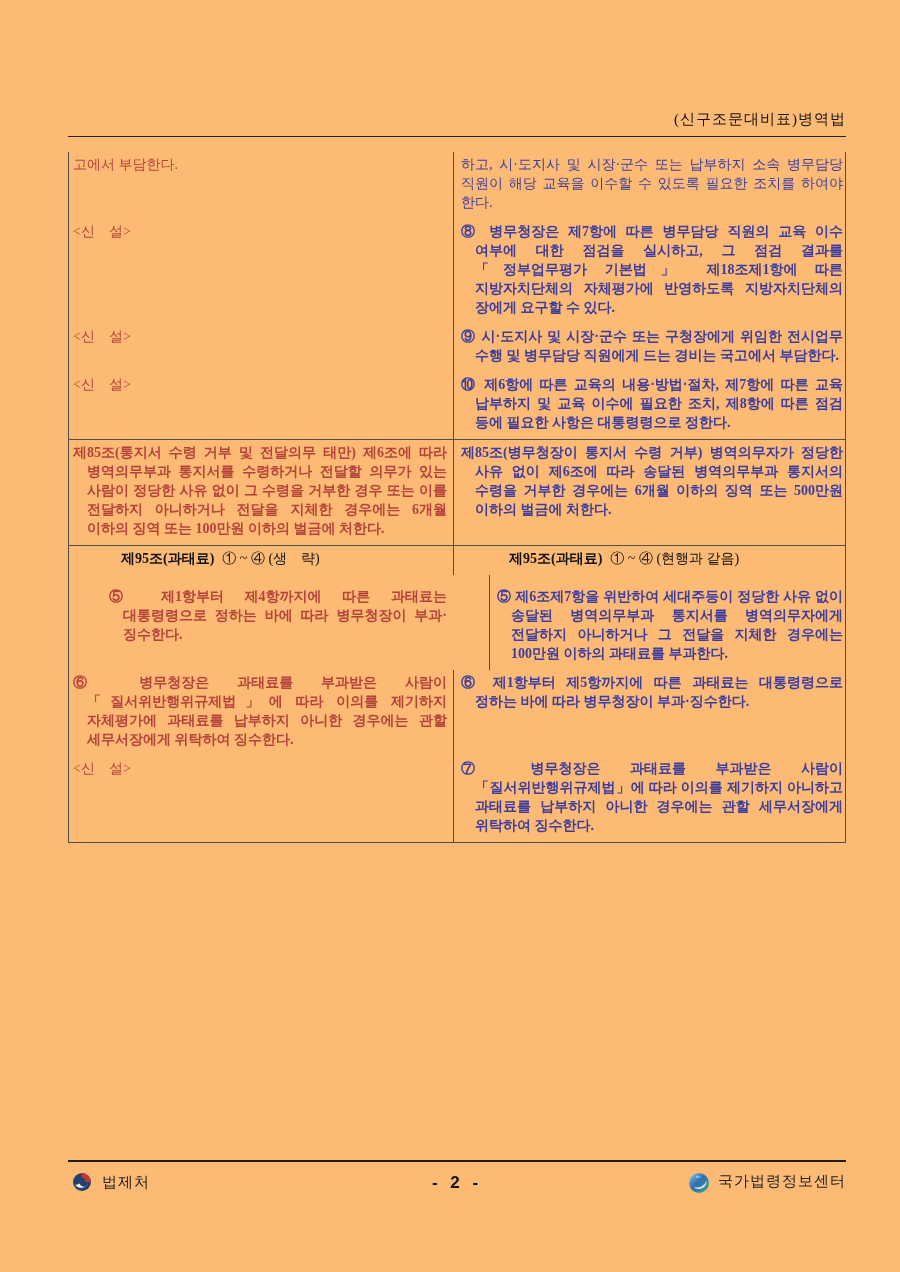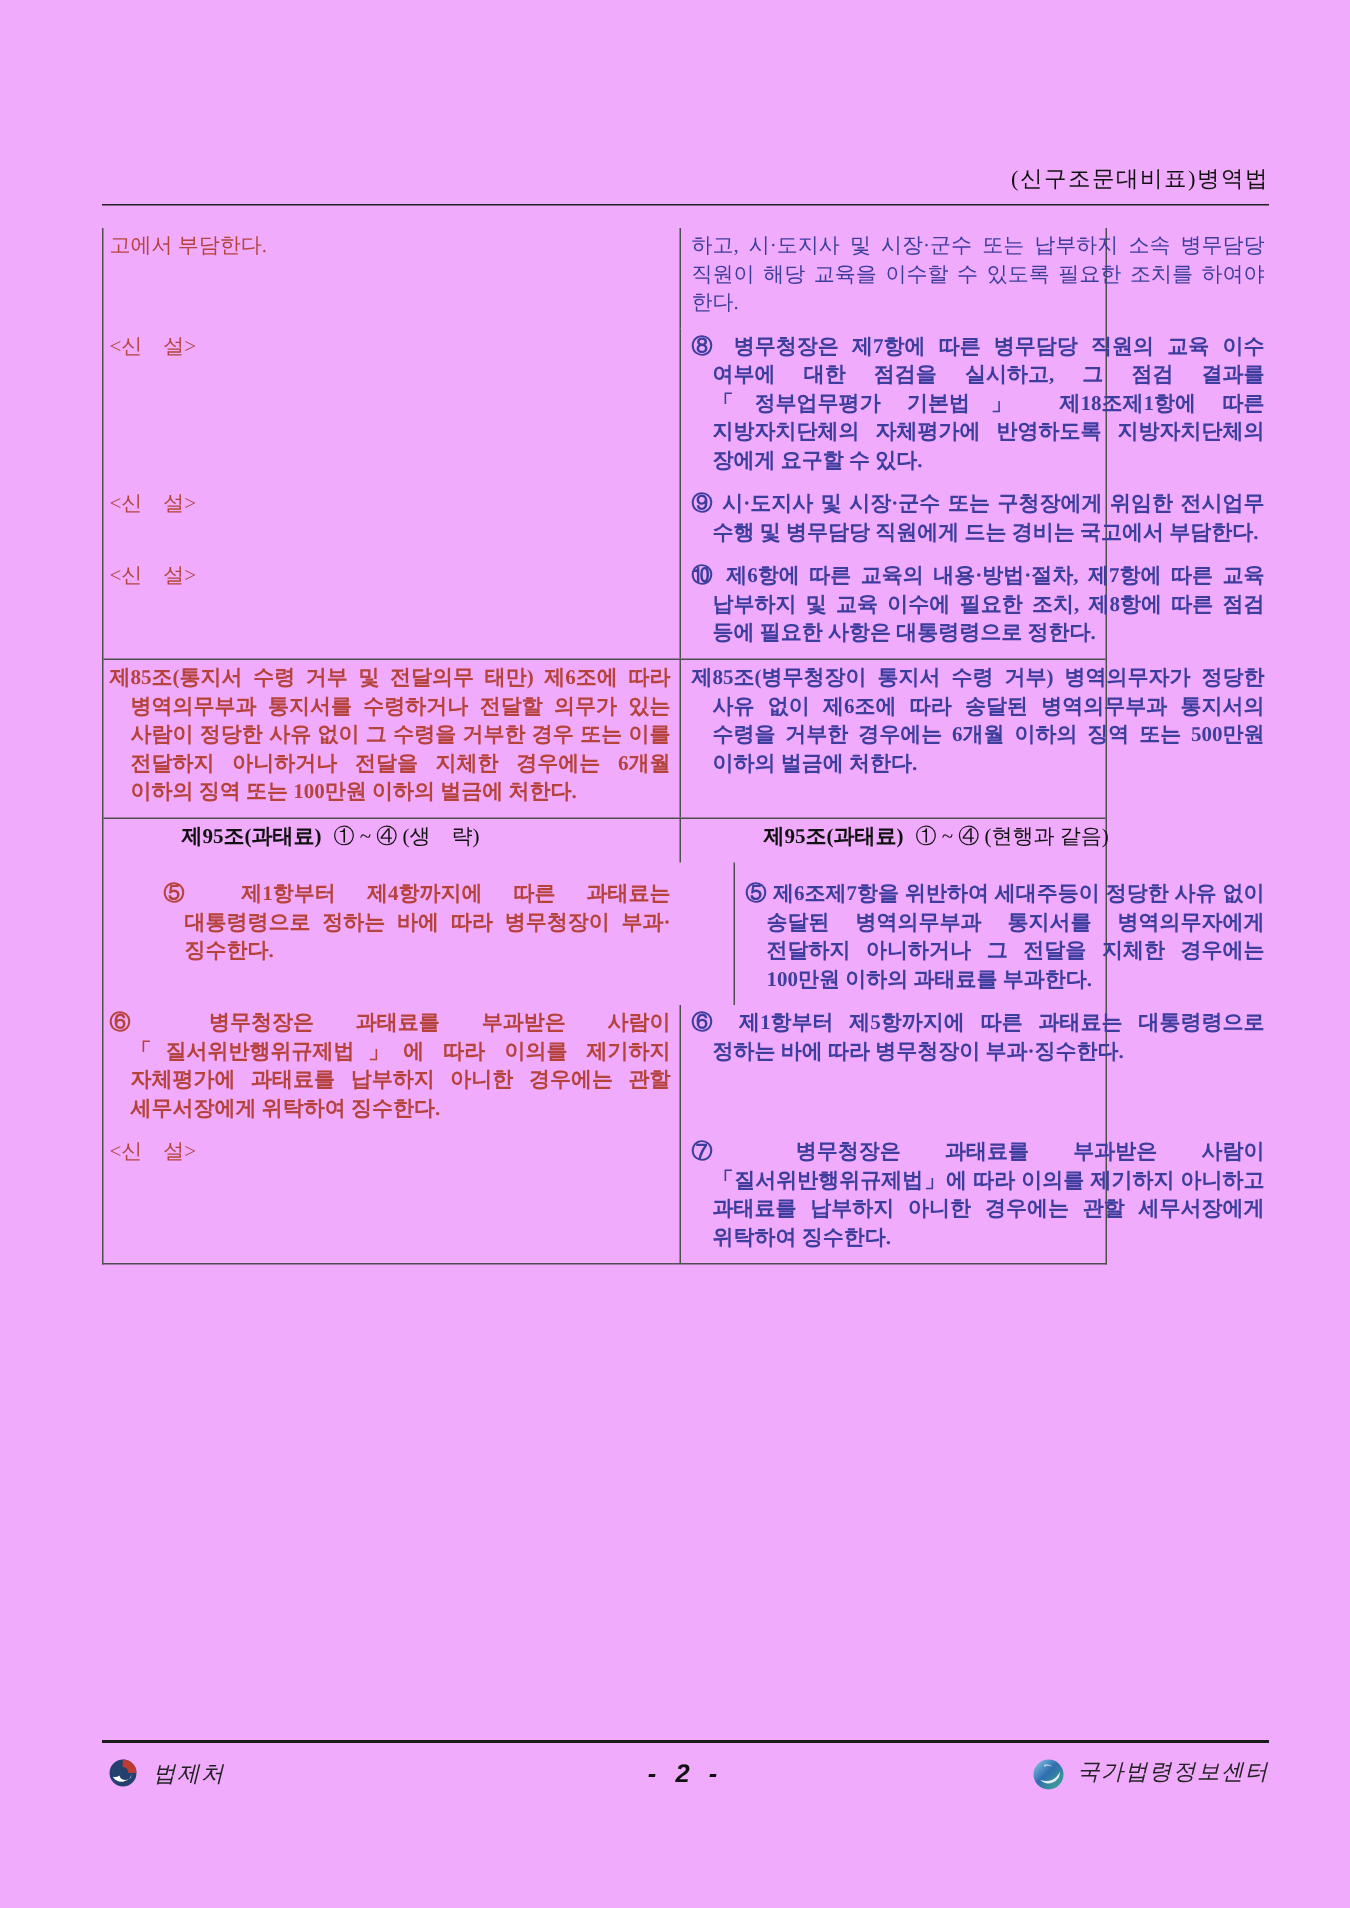--- a/index.html
+++ b/index.html
@@ -7,37 +7,37 @@
     --new:#3d3d9e;
     --bd:#4f4f4f;
     --ink:#1a1a1a;
   }
   *{box-sizing:border-box;}
   html,body{margin:0;padding:0;background:#e8e8e8;}
   .page{
     position:relative;
     width:900px;height:1272px;
     margin:0 auto;
-    background:#f0abfc;
+    background:#fdba74;
     font-family:"Liberation Serif","DejaVu Serif",serif;
     color:var(--ink);
     overflow:hidden;
   }
   
   .hdr-title{
     position:absolute;top:110px;right:54px;
     font-size:15px;letter-spacing:1px;color:#111;
   }
   .hdr-rule{
     position:absolute;top:136px;left:68px;width:778px;
     border-top:1.5px solid #222;
   }
   
   .cmp{
-    position:absolute;top:152px;left:68px;width:670px;
+    position:absolute;top:152px;left:68px;width:778px;
     border-left:1px solid var(--bd);
     border-right:1px solid var(--bd);
     border-bottom:1px solid var(--bd);
   }
   .sect + .sect{border-top:1px solid var(--bd);}
   .subrow{display:grid;grid-template-columns:384px 394px;}
   .co{padding:3px 6px 7px 4px;}
   .cn{border-left:1px solid var(--bd);padding:3px 4px 7px 7px;}
   p.t{
     margin:0;font-size:14px;line-height:19px;
@@ -48,21 +48,21 @@
   .new{color:var(--new);}
   .art-bold{font-weight:700;color:#111;margin-right:8px;margin-left:48px;}
   .hrest{color:#111;}
   .gt10 .co,.gt10 .cn{padding-top:12px;margin-left:36px;}
   
   .ftr-rule{
     position:absolute;top:1160px;left:68px;width:778px;
     border-top:2px solid #1c1c1c;
   }
   .ftr{
-    position:absolute;top:1170px;left:68px;width:778px;height:30px;font-style:italic;
+    position:absolute;top:1170px;left:68px;width:778px;height:30px;
   }
   .ftr-left{position:absolute;left:4px;top:2px;display:flex;align-items:center;gap:10px;}
   .ftr-right{position:absolute;right:0;top:2px;display:flex;align-items:flex-start;gap:8px;}
   .ftr-label{font-size:15px;color:#222;letter-spacing:1px;}
   .pageno{
     position:absolute;left:50%;top:3px;transform:translateX(-50%);
     font-size:17px;font-weight:700;color:#111;letter-spacing:4px;
     font-family:"Liberation Sans","DejaVu Sans",sans-serif;
   }
   .logo{display:inline-block;line-height:0;}

